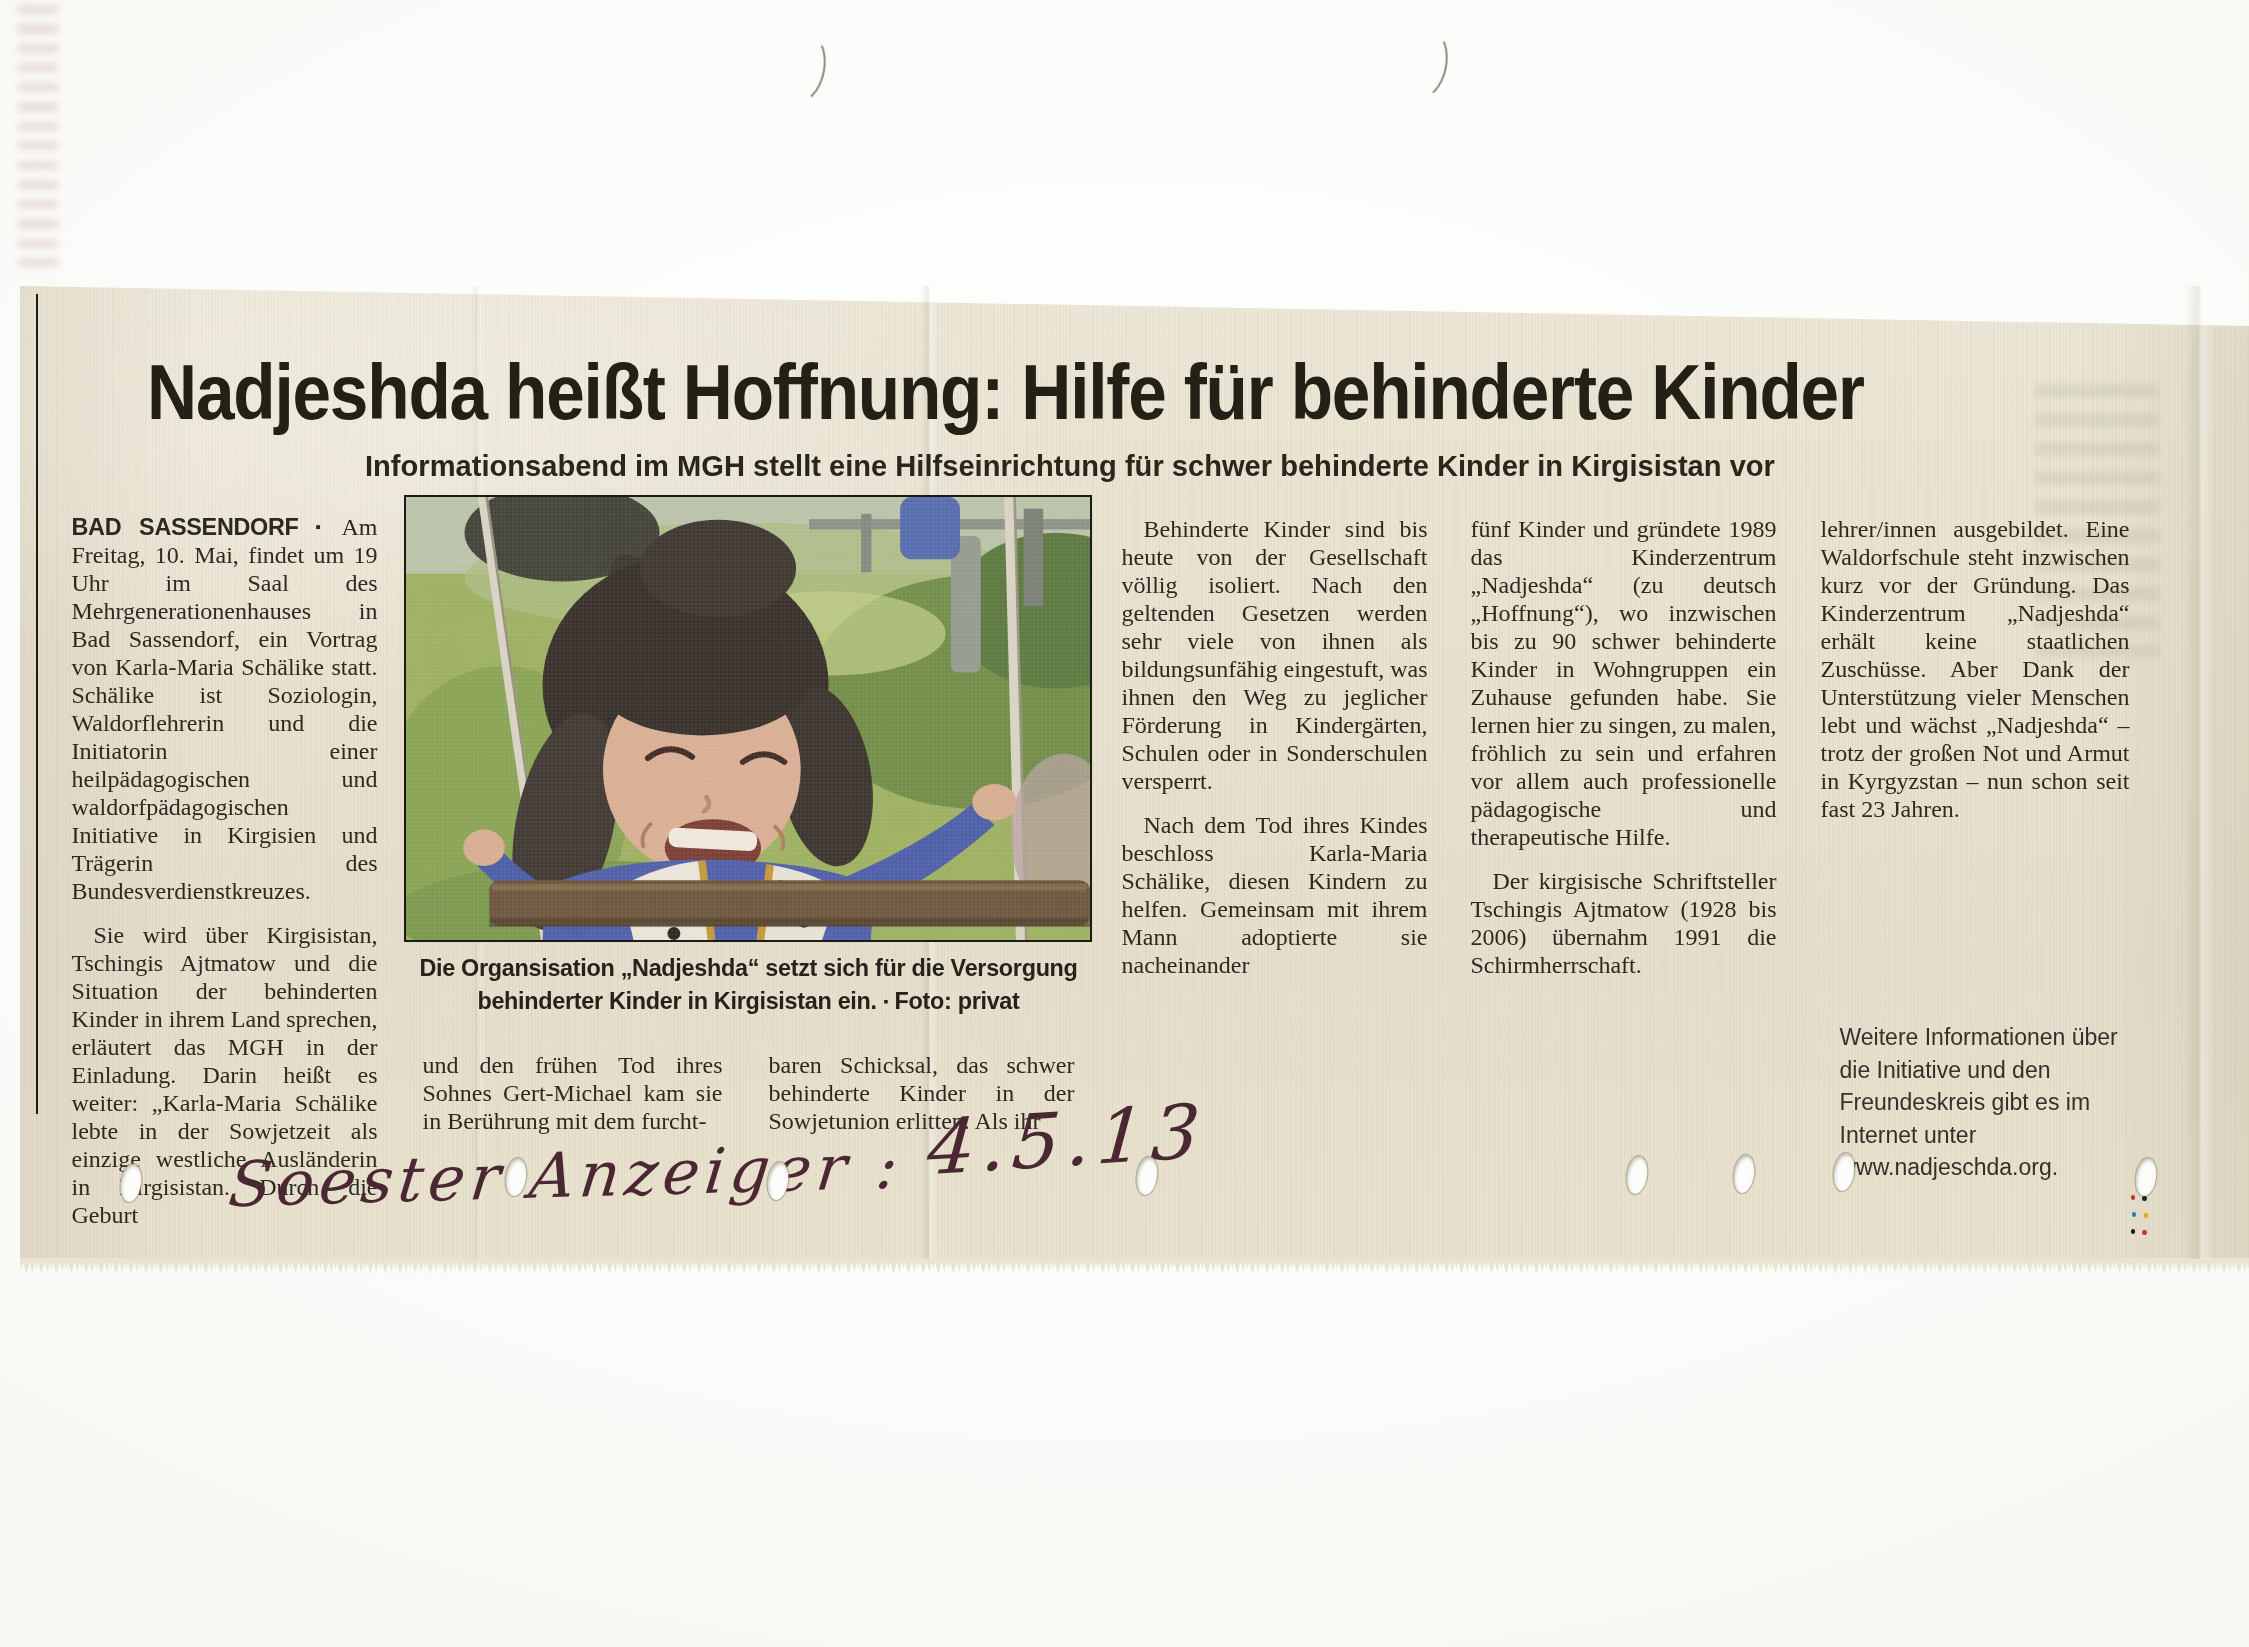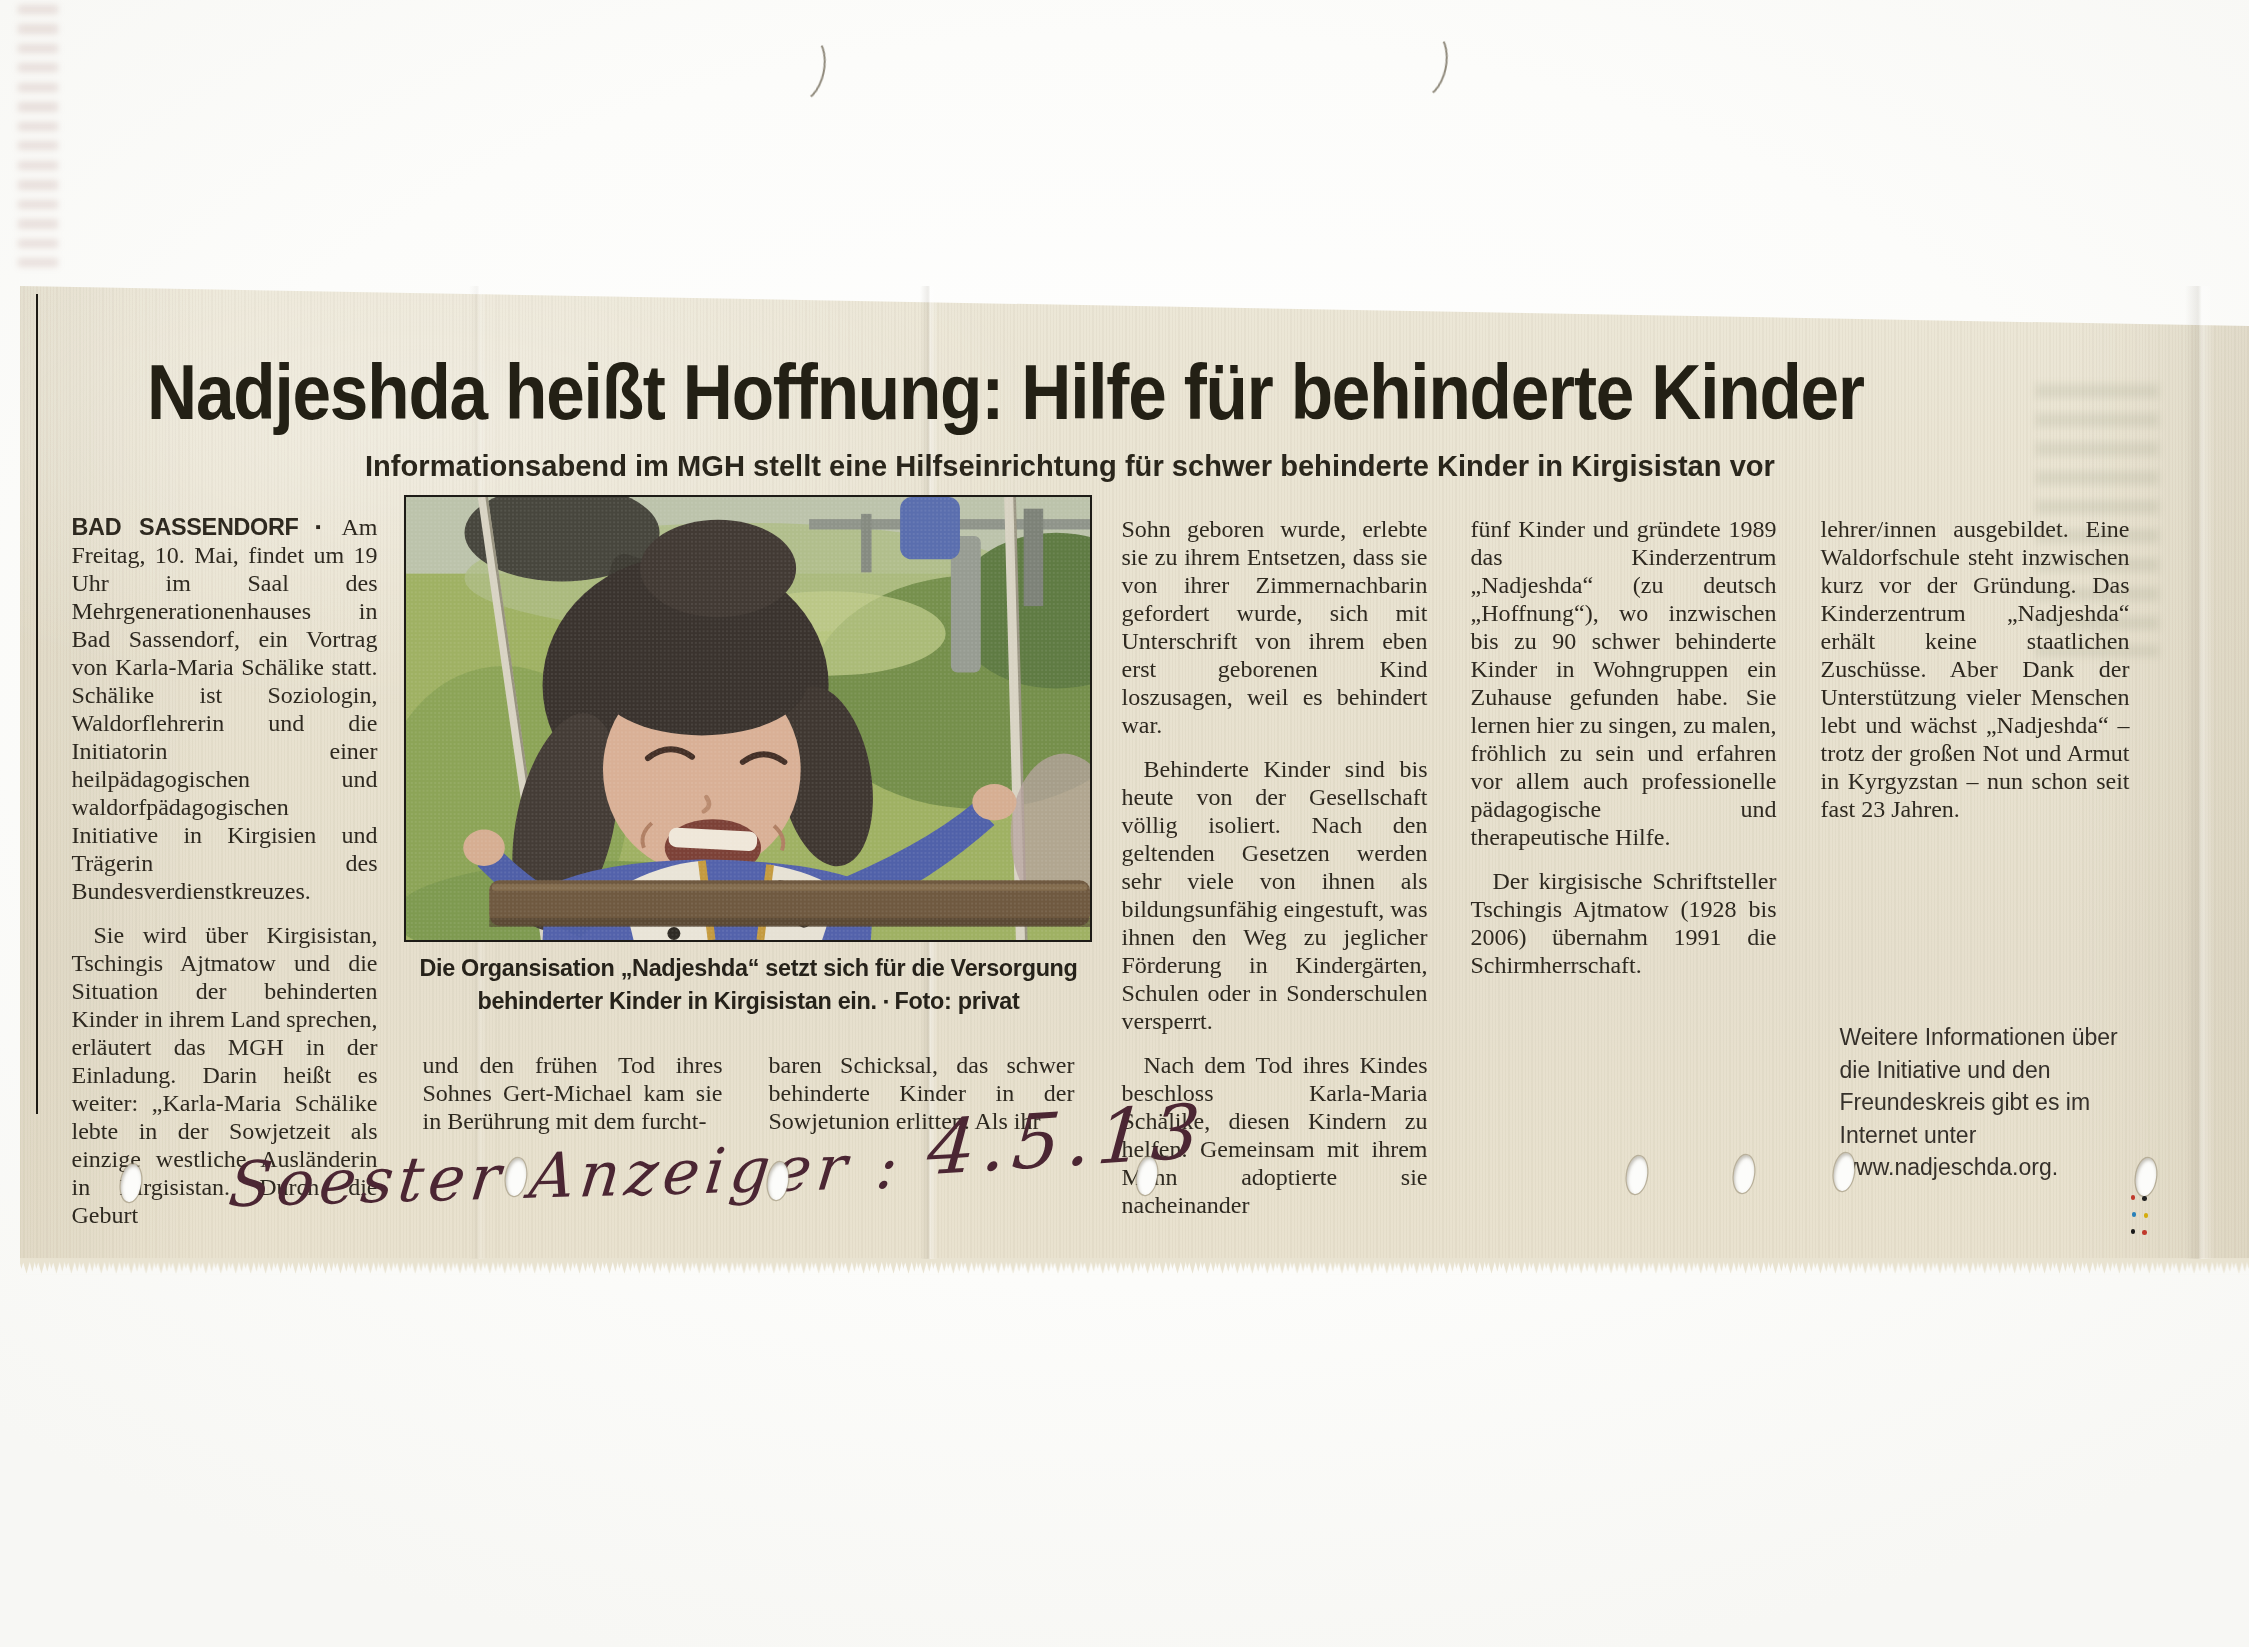--- a/index.html
+++ b/index.html
@@ -200,21 +200,20 @@
     </div>
 
     <div class="col" style="left:387px;top:749px;width:332px;">
       <p class="para">und den frühen Tod ihres Sohnes Gert-Michael kam sie in Berührung mit dem furcht-</p>
     </div>
     <div class="col" style="left:733px;top:749px;width:338px;">
       <p class="para">baren Schicksal, das schwer behinderte Kinder in der Sowjetunion erlitten. Als ihr</p>
     </div>
 
     <div class="col" style="left:1086px;top:213px;width:338px;">
-      <p class="para">Sohn geboren wurde, erlebte sie zu ihrem Entsetzen, dass sie von ihrer Zimmernachbarin gefordert wurde, sich mit Unterschrift von ihrem eben erst geborenen Kind loszusagen, weil es behindert war.</p>
       <p class="para indent">Behinderte Kinder sind bis heute von der Gesellschaft völlig isoliert. Nach den geltenden Gesetzen werden sehr viele von ihnen als bildungsunfähig eingestuft, was ihnen den Weg zu jeglicher Förderung in Kindergärten, Schulen oder in Sonderschulen versperrt.</p>
       <p class="para indent">Nach dem Tod ihres Kindes beschloss Karla-Maria Schälike, diesen Kindern zu helfen. Gemeinsam mit ihrem Mann adoptierte sie nacheinander</p>
     </div>
 
     <div class="col" style="left:1435px;top:213px;width:338px;">
       <p class="para">fünf Kinder und gründete 1989 das Kinderzentrum „Nadjeshda“ (zu deutsch „Hoffnung“), wo inzwischen bis zu 90 schwer behinderte Kinder in Wohngruppen ein Zuhause gefunden habe. Sie lernen hier zu singen, zu malen, fröhlich zu sein und erfahren vor allem auch professionelle pädagogische und therapeutische Hilfe.</p>
       <p class="para indent">Der kirgisische Schriftsteller Tschingis Ajtmatow (1928 bis 2006) übernahm 1991 die Schirmherrschaft.</p>
     </div>
 
     <div class="col" style="left:1785px;top:213px;width:341px;">

